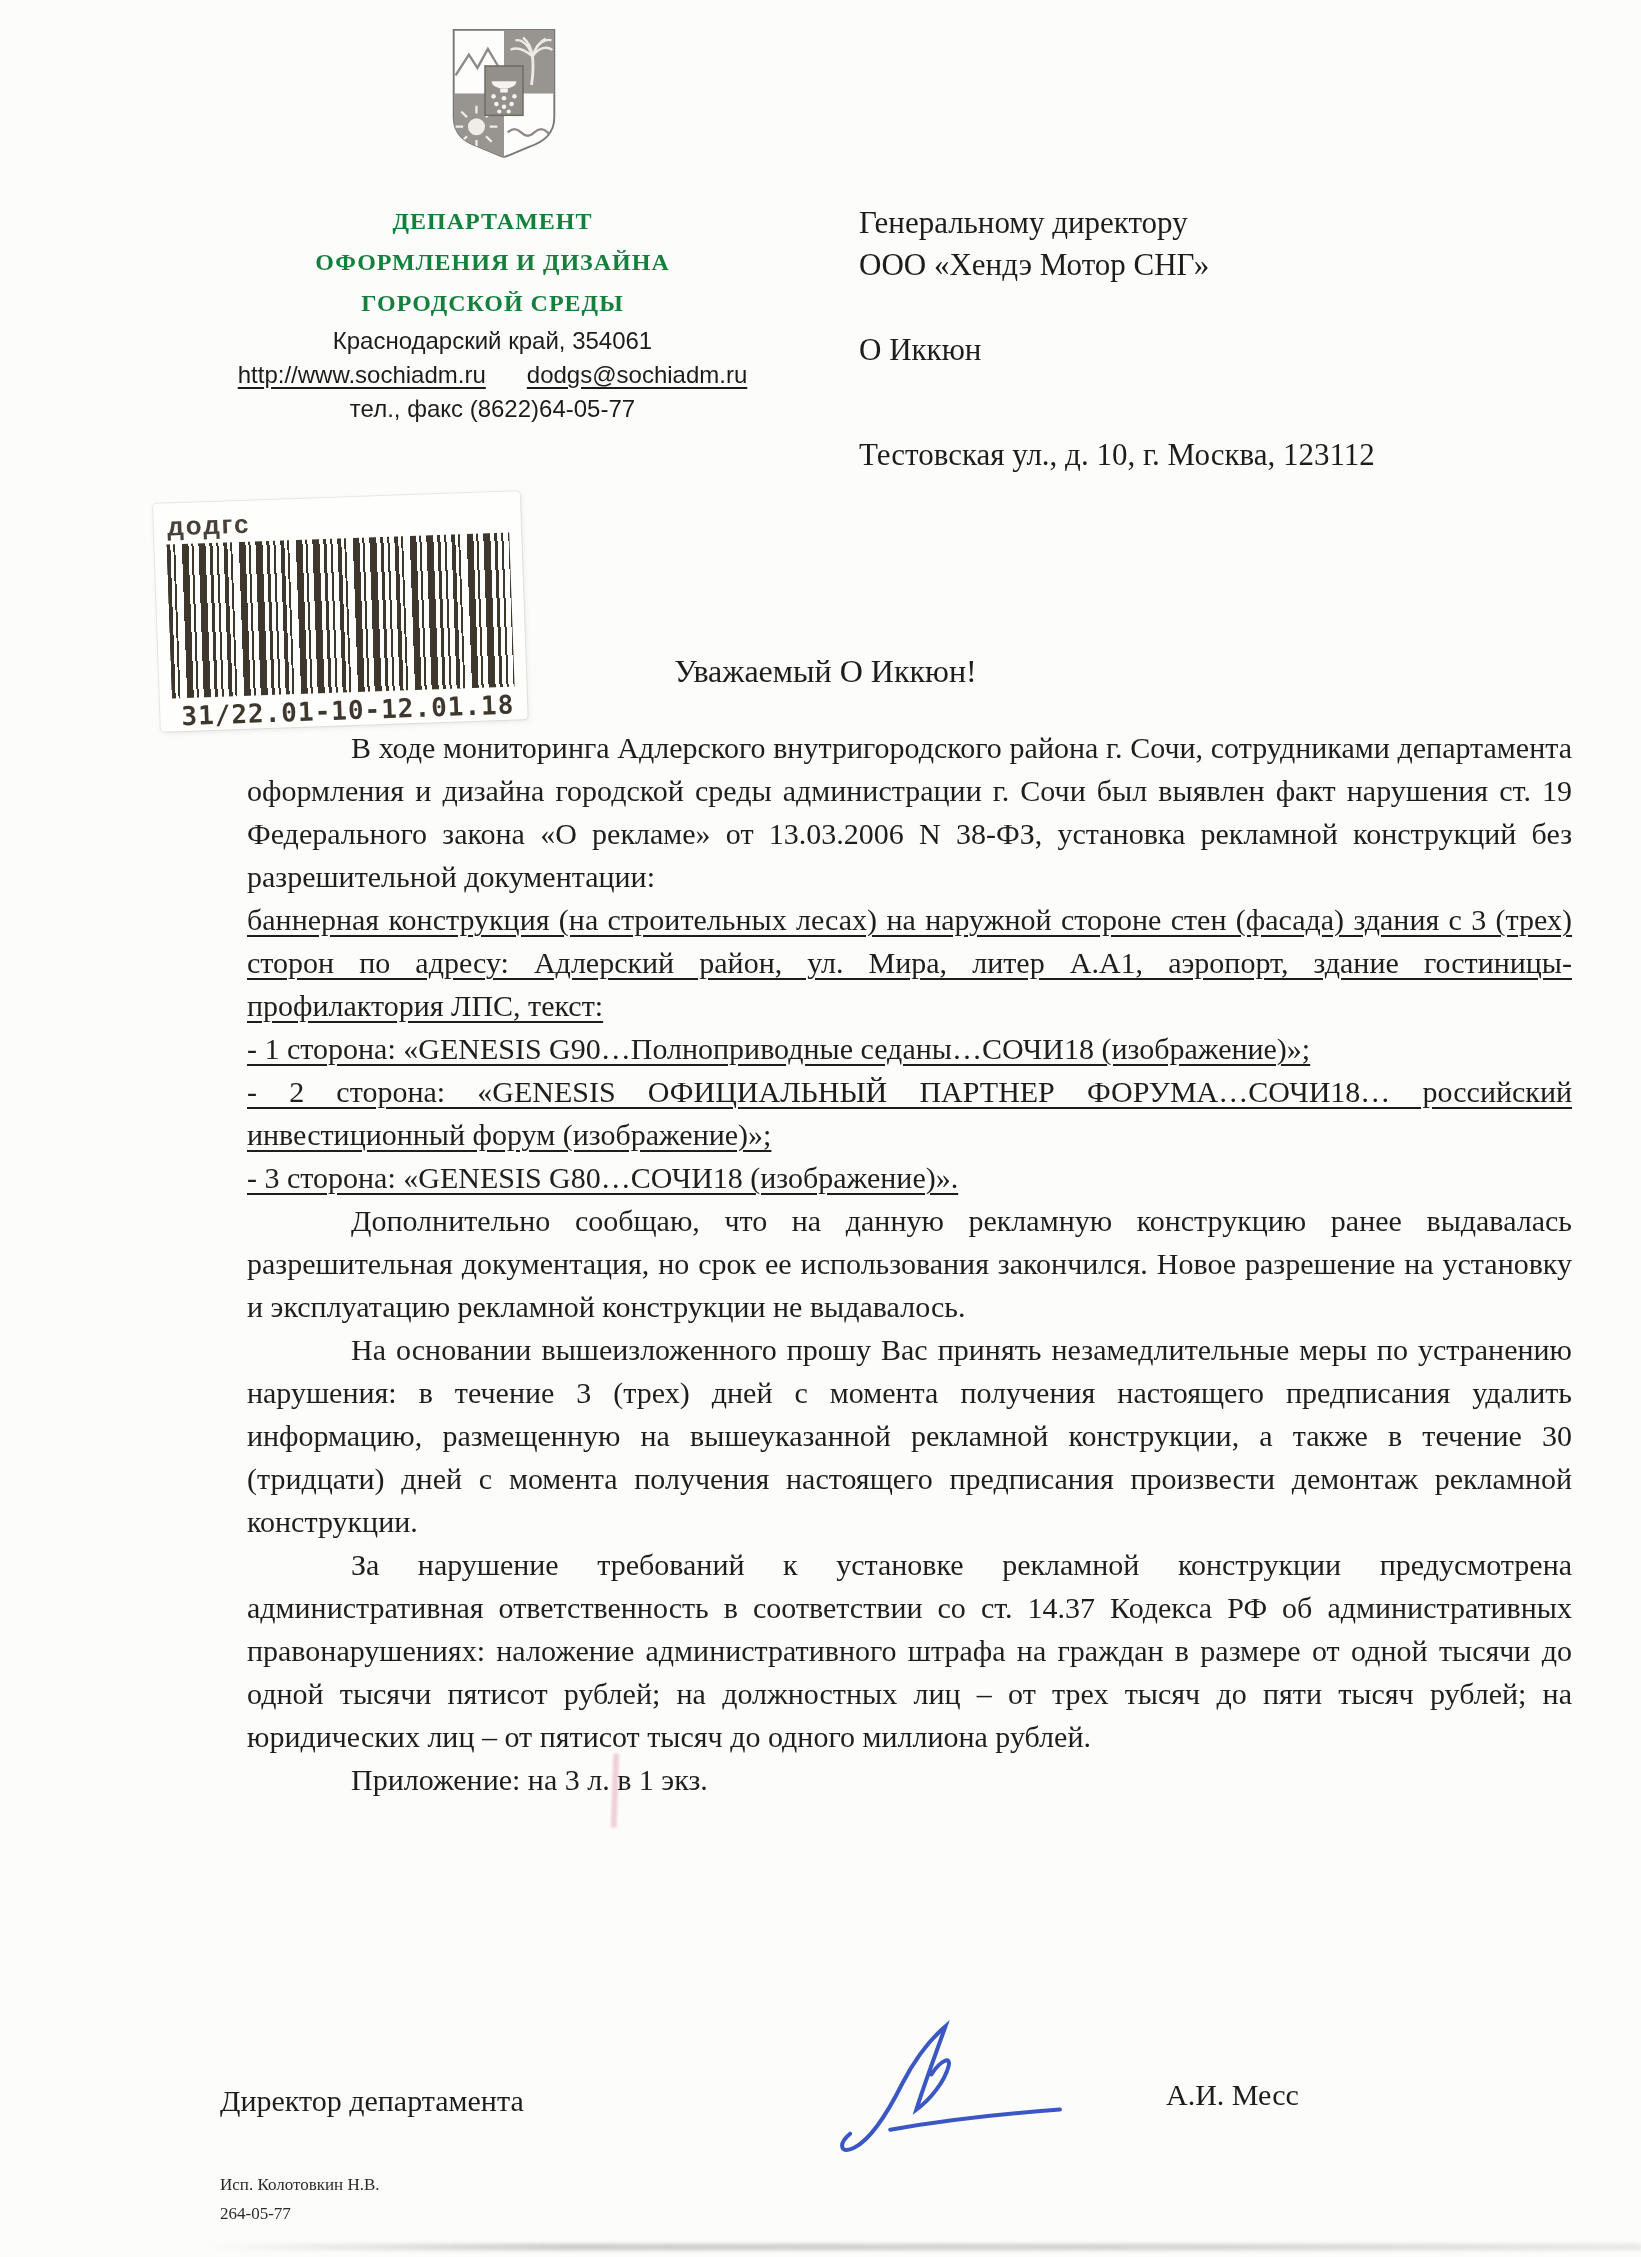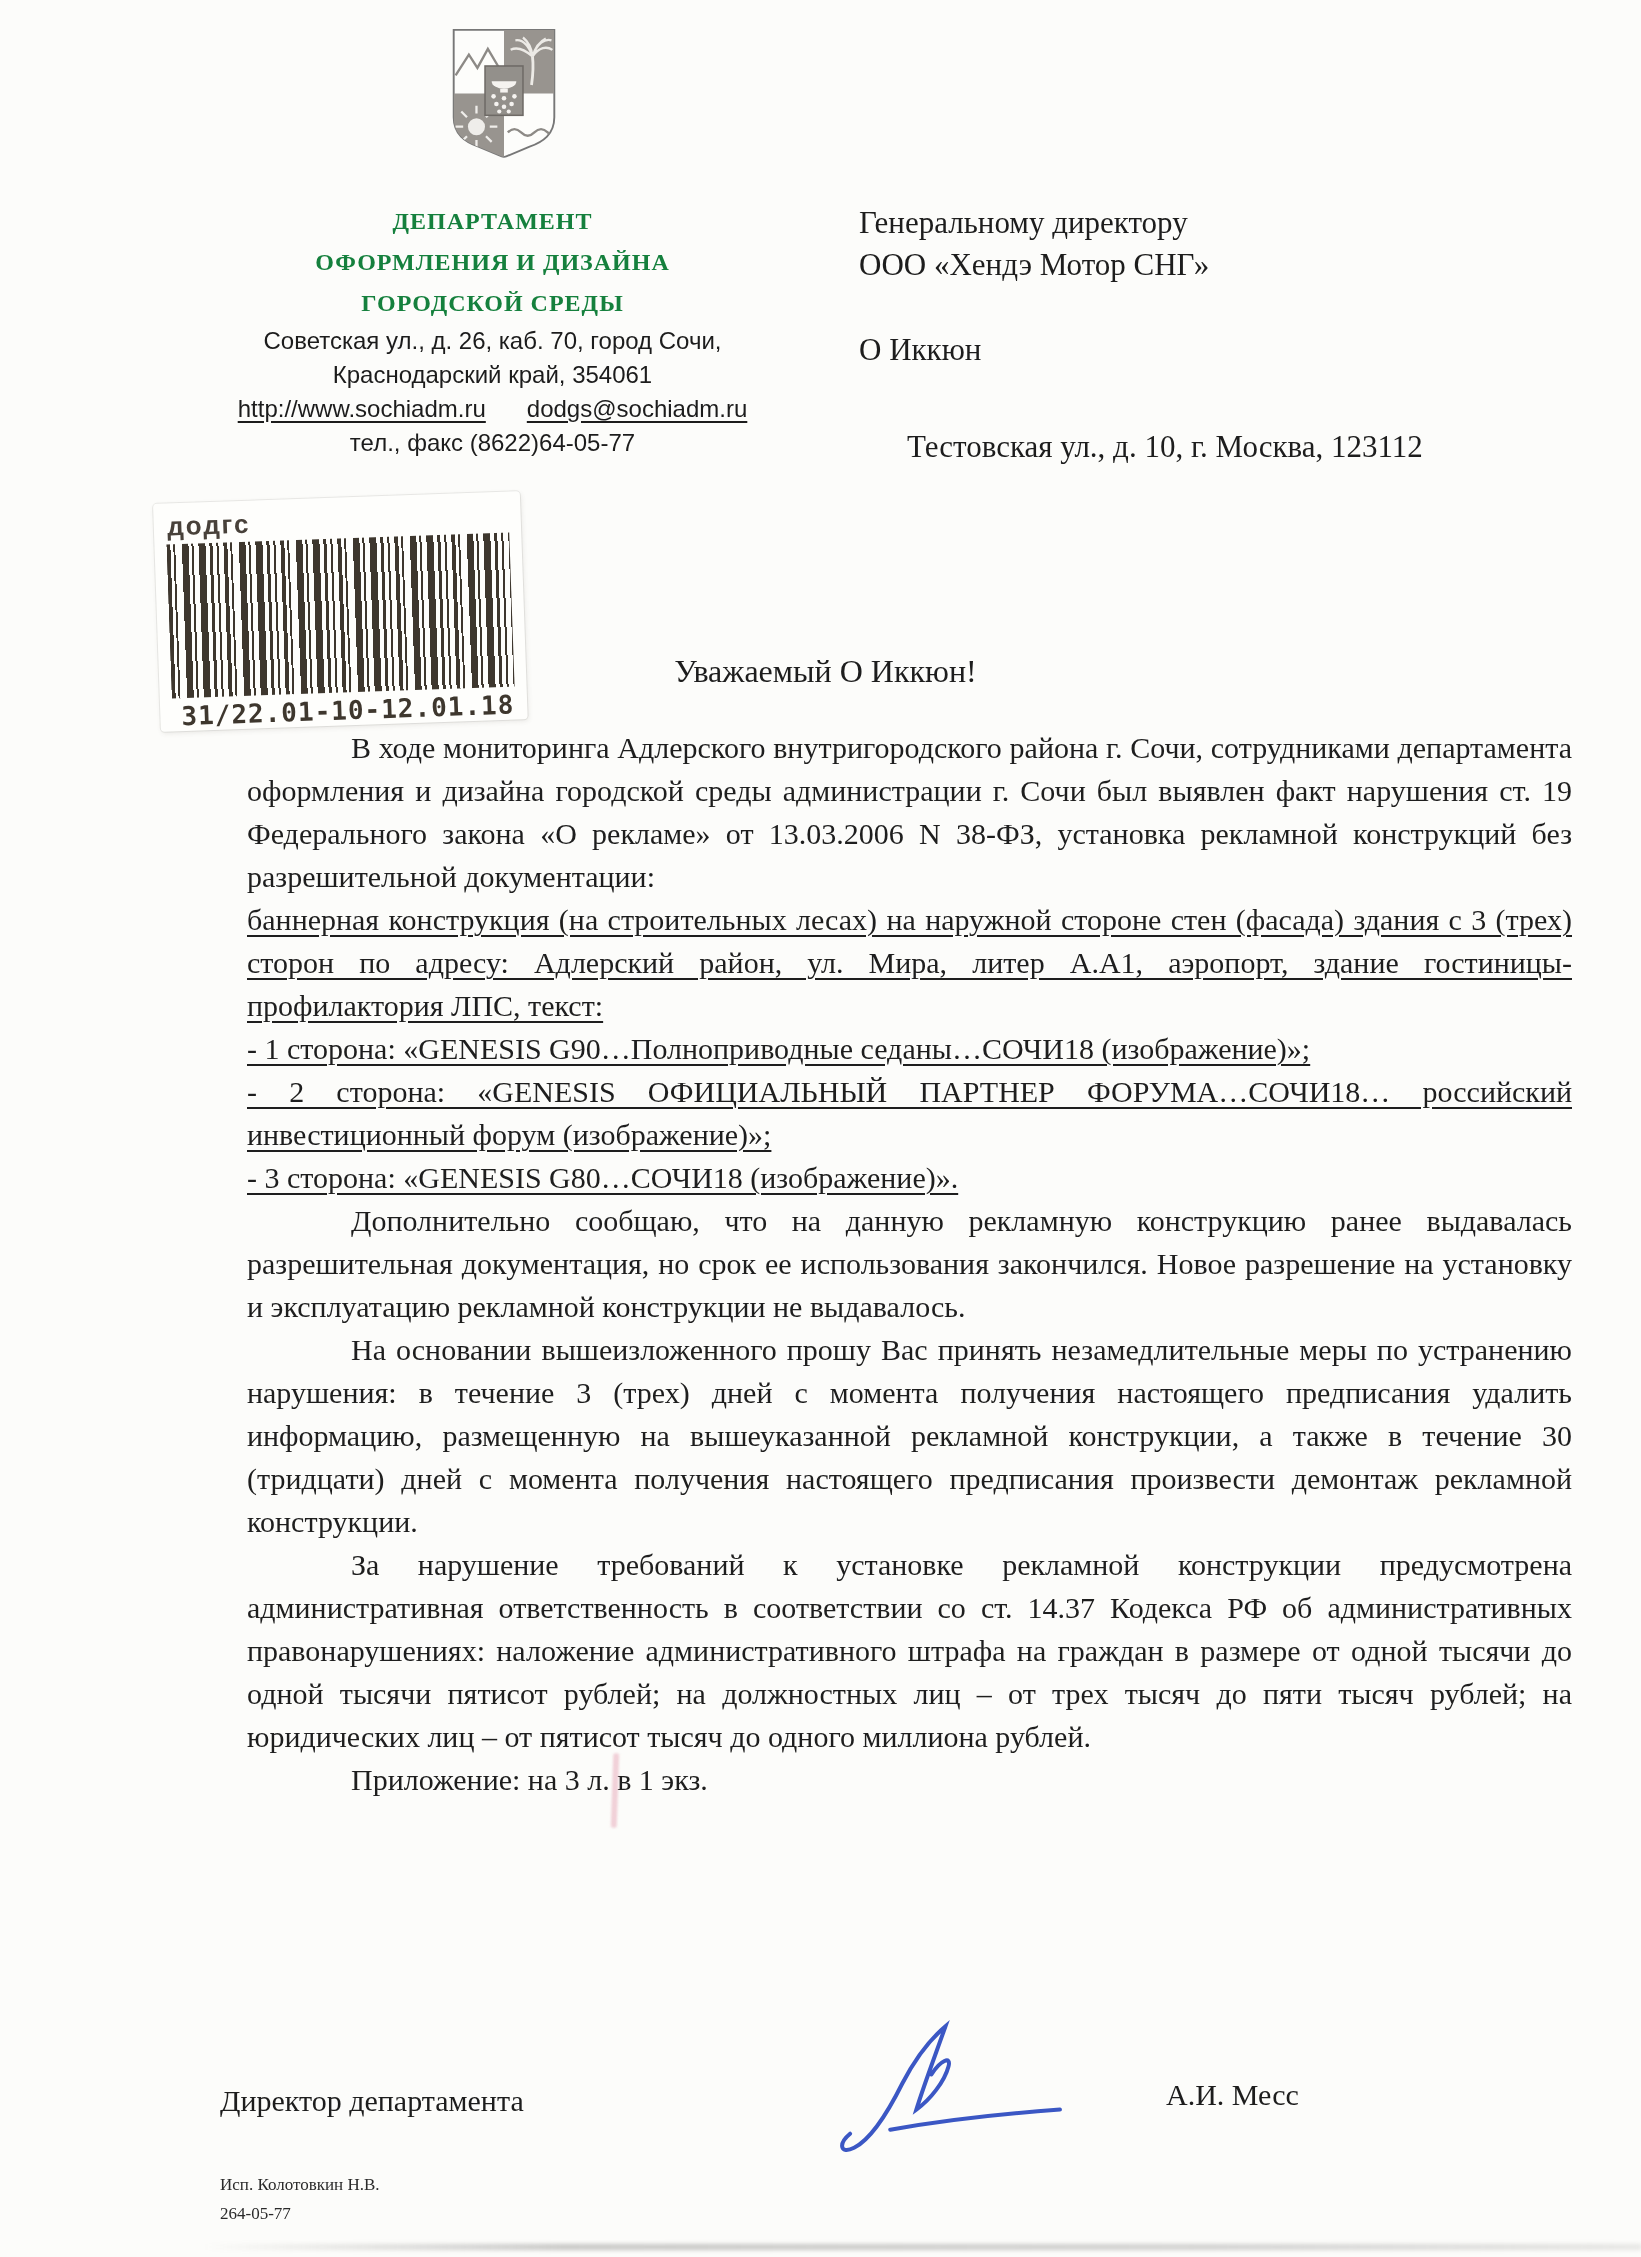--- a/index.html
+++ b/index.html
@@ -34,21 +34,21 @@
   }
   .links-line span{text-decoration:underline;text-underline-offset:3.9px;}
   .links-line .gap{display:inline-block;width:41px;}
 
   
   .recipient{left:859px;top:205px;width:657px;font-size:31px;color:#1d1d1d;}
   .recipient>div{position:absolute;left:0;white-space:nowrap;}
   .rcpt-l1{top:0;}
   .rcpt-l2{top:42px;}
   .rcpt-name{top:127px;}
-  .rcpt-addr{top:224px;margin-left:48px;}
+  .rcpt-addr{top:232px;}
 
   
   .sticker{
     left:153px;top:504px;width:367px;height:228px;
     background:#fefefc;border-radius:3.9px;
     box-shadow:0 0 0 1px rgba(90,85,75,.10),1px 1.9px 4.8px rgba(90,85,75,.12);
     transform:rotate(-2deg);transform-origin:left top;
   }
   .sticker-label{
     font-family:"Liberation Sans","DejaVu Sans",sans-serif;
@@ -148,21 +148,20 @@
       <circle cx="54" cy="90" r="2.2"></circle>
         <circle cx="64" cy="90" r="2.2"></circle>
     </g>
   </svg>
 </div>
 
 <div class="abs letterhead">
   <div class="dept-line">ДЕПАРТАМЕНТ</div>
   <div class="dept-line">ОФОРМЛЕНИЯ И ДИЗАЙНА</div>
   <div class="dept-line">ГОРОДСКОЙ СРЕДЫ</div>
-  <div class="addr-line">Советская ул., д. 26, каб. 70, город Сочи,</div>
   <div class="addr-line">Краснодарский край, 354061</div>
   <div class="links-line">
     <span>http://www.sochiadm.ru</span><span class="gap"></span><span>dodgs@sochiadm.ru</span>
   </div>
   <div class="addr-line">тел., факс (8622)64-05-77</div>
 </div>
 
 <div class="abs recipient">
   <div class="rcpt-l1">Генеральному директору</div>
   <div class="rcpt-l2">ООО «Хендэ Мотор СНГ»</div>

